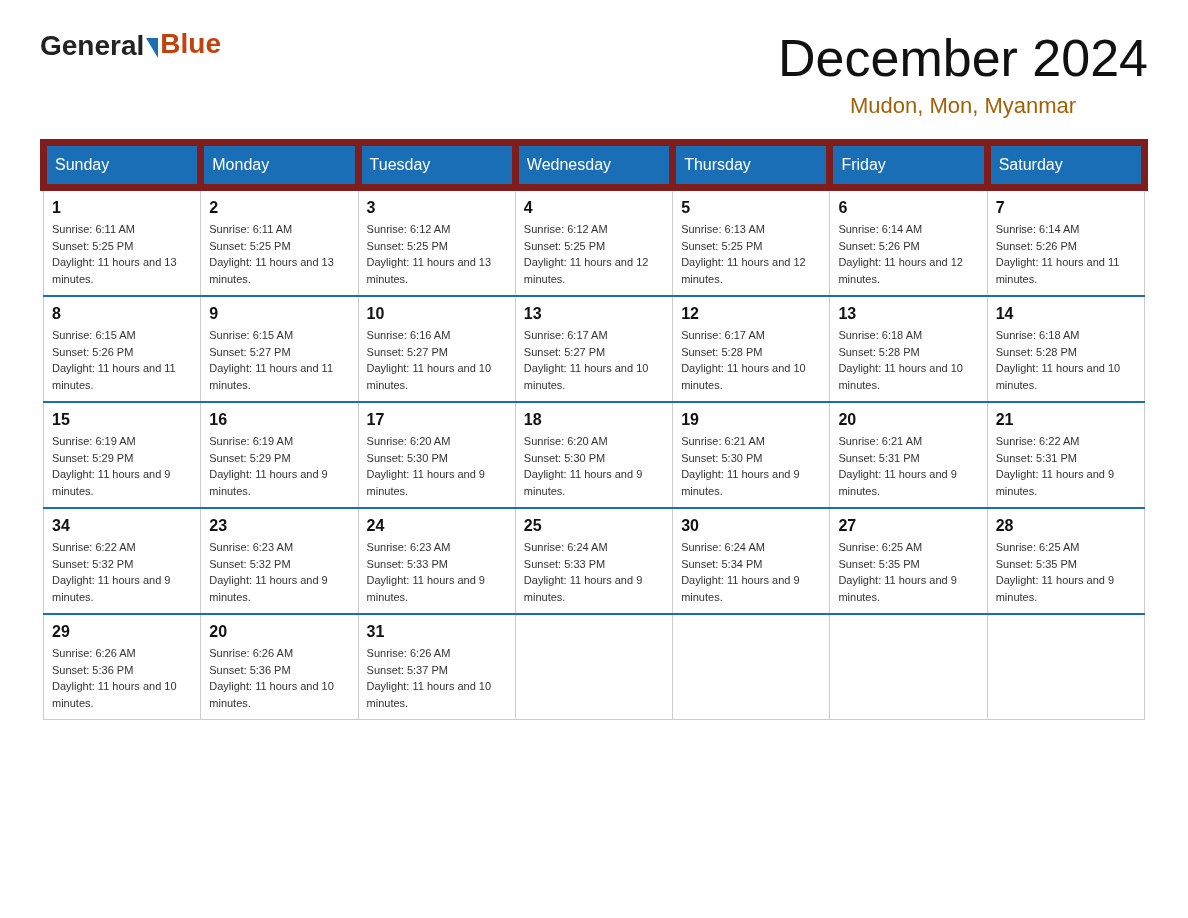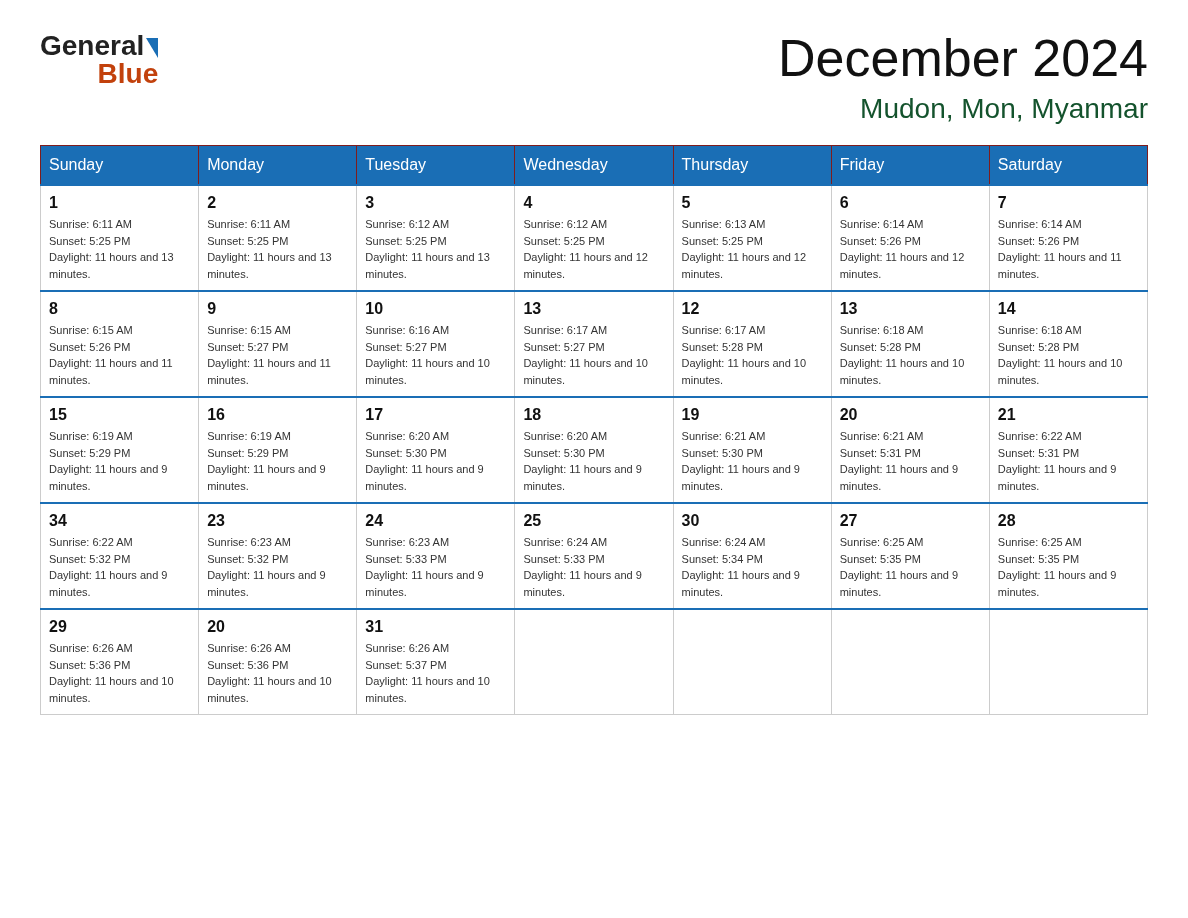--- a/index.html
+++ b/index.html
@@ -12,22 +12,21 @@
       min-height: 918px;
     }
     .header {
       display: flex;
       justify-content: space-between;
       align-items: flex-start;
       margin-bottom: 20px;
     }
     .logo {
       display: flex;
-      flex-direction: column;
-      align-items: flex-end;
+      align-items: center;
     }
     .logo-text {
       display: flex;
       align-items: center;
     }
     .logo-general {
       font-size: 28px;
       font-weight: bold;
       color: #222;
     }
@@ -41,47 +40,47 @@
       margin-top: 4px;
     }
     .logo-blue {
       font-size: 28px;
       font-weight: bold;
       color: #c2410c;
       margin-top: -4px;
       margin-left: 2px;
     }
     .title-section {
-      text-align: right;
+      text-align: center;
       margin-left: 25px;
     }
     .month-title {
       font-size: 52px;
       font-weight: normal;
       color: #111;
       line-height: 1.1;
     }
     .location {
-      font-size: 28px;
-      color: #14532d;
+      font-size: 22px;
+      color: #a16207;
       margin-top: 6px;
     }
     .calendar {
       width: 100%;
       border-collapse: collapse;
       border: 1px solid #aaa;
     }
     .calendar th {
       background-color: #1a6eb5;
       color: #fff;
       font-size: 16px;
       font-weight: normal;
       padding: 10px 8px;
       text-align: left;
-      border: 1px solid #7f1d1d;
+      border: 7px solid #7f1d1d;
     }
     .calendar td {
       vertical-align: top;
       padding: 8px;
       font-size: 13px;
       border: 1px solid #ccc;
       width: 14.28%;
       min-height: 100px;
     }
     .day-number {

